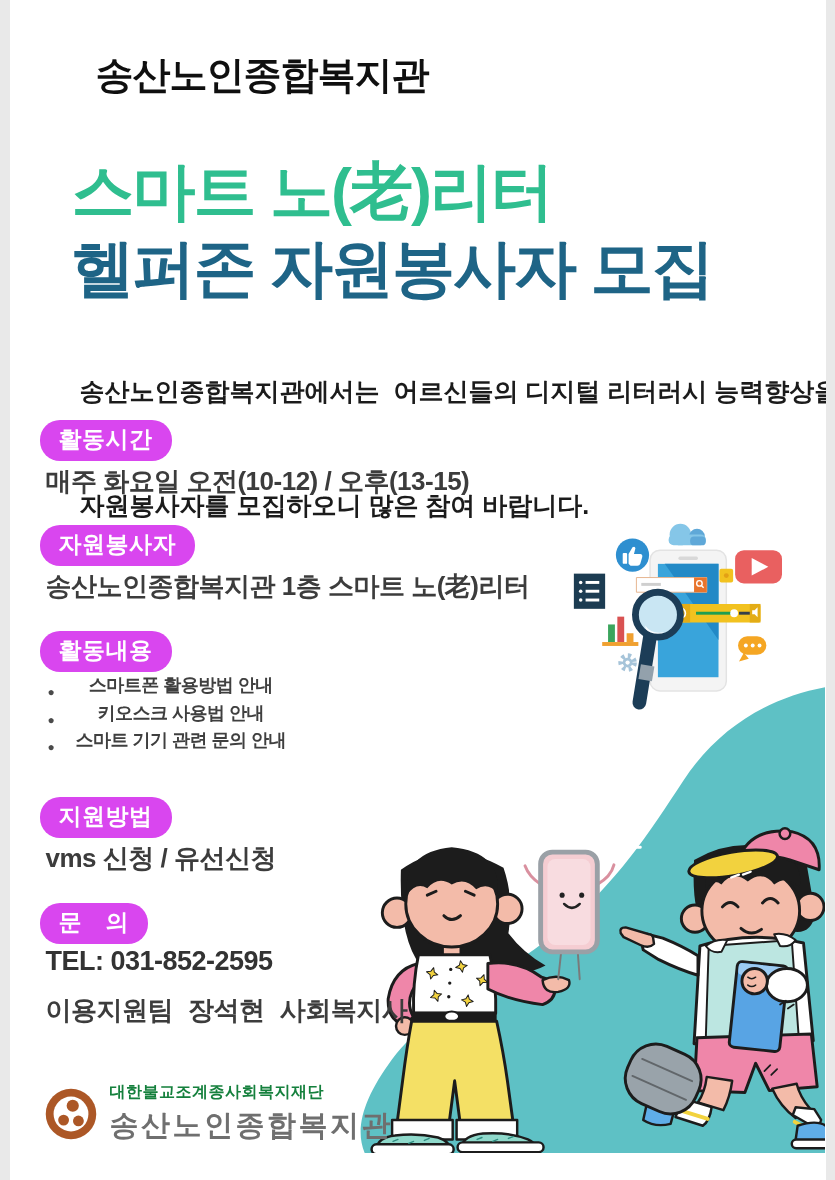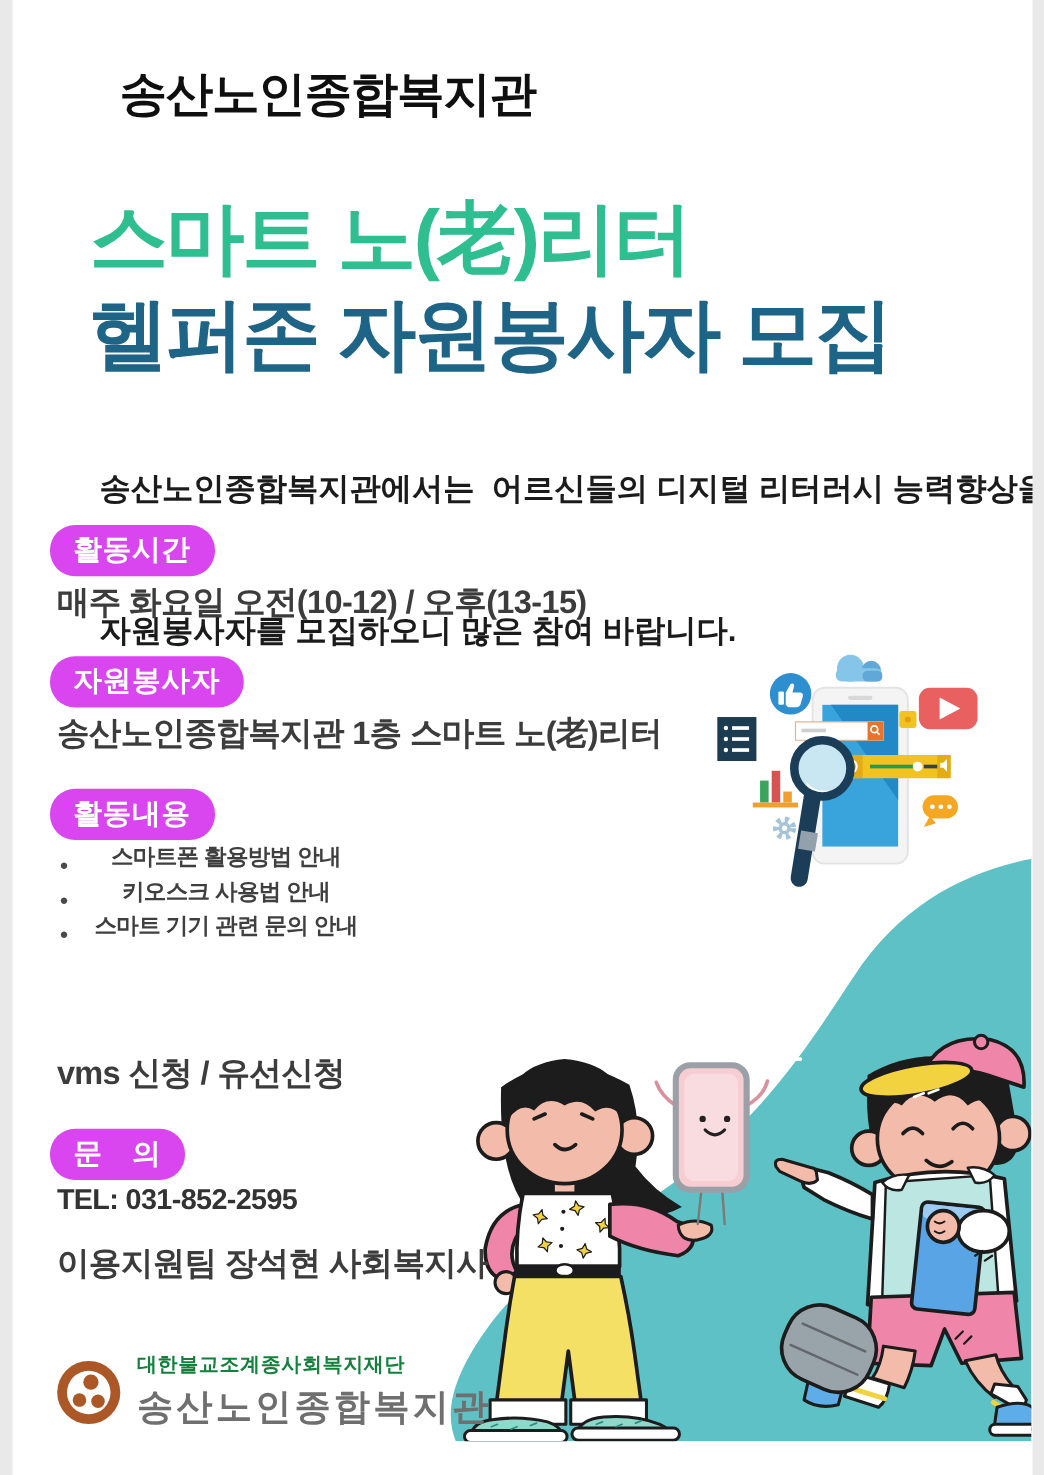--- a/index.html
+++ b/index.html
@@ -14,22 +14,22 @@
   .title1{top:110px;color:#2FBE8F;}
   .title2{top:187px;color:#1E6486;}
   .intro{left:70px;top:296px;font-size:25px;font-weight:700;color:#1b1b1b;line-height:38px;white-space:pre;}
   .badge{
     left:30px;background:#d946ef;color:#ffffff;font-weight:800;font-size:23px;line-height:1;
     padding:8px 19px 10px;border-radius:20px;white-space:pre;letter-spacing:0.5px;
   }
   .b1{top:420px}.b2{top:525px}.b3{top:631px}.b4{top:797px}.b5{top:903px}
   .content{left:36px;font-size:26px;font-weight:600;color:#3c3c3c;letter-spacing:-0.5px;white-space:pre;}
   .c1{top:464px}.c2{top:569px}.c4{top:841px}
-  .tel{top:946px;font-size:23px;color:#333;}
-  .contact{top:993px;font-size:26px;color:#3c3c3c;}
+  .tel{top:946px;font-size:27px;color:#333;}
+  .contact{top:993px;font-size:26px;color:#3c3c3c;font-family:Liberation Mono, monospace;}
   .bullets{left:38px;top:672px;list-style:none;margin:0;padding:0;}
   .bullets li{position:relative;padding-left:28px;font-size:18px;line-height:27.5px;font-weight:600;color:#3f3f3f;letter-spacing:-0.5px;text-align:center;}
   .bullets li::before{content:"●";position:absolute;left:0;top:7px;font-size:12px;color:#4a4a4a;}
   .footer{left:34px;top:1082px;display:flex;align-items:center;z-index:1;position:absolute;}
   .footer .logo-text{margin-left:12px;}
   .foundation{font-size:16px;font-weight:700;color:#15803d;letter-spacing:0.5px;}
   .orgname{font-size:29px;font-weight:700;color:#6f6f6f;letter-spacing:2.5px;margin-top:3px;}
 </style>
 </head>
 <body>
@@ -241,20 +241,21 @@
   <div class="txt badge b2">자원봉사자</div>
   <div class="txt content c2">송산노인종합복지관 1층 스마트 노(老)리터</div>
 
   <div class="txt badge b3">활동내용</div>
   <ul class="txt bullets">
     <li><span>스마트폰 활용방법 안내</span></li>
     <li><span>키오스크 사용법 안내</span></li>
     <li><span>스마트 기기 관련 문의 안내</span></li>
   </ul>
 
+  <div class="txt badge b4">지원방법</div>
   <div class="txt content c4">vms 신청 / 유선신청</div>
 
   <div class="txt badge b5">문　의</div>
   <div class="txt content tel">TEL: 031-852-2595</div>
   <div class="txt content contact">이용지원팀 장석현 사회복지사</div>
 
   <div class="footer">
     <svg width="54" height="54" viewBox="0 0 62 62" xmlns="http://www.w3.org/2000/svg">
       <circle cx="31" cy="31" r="29" fill="#AC5726"></circle>
       <circle cx="31" cy="31" r="20" fill="#ffffff"></circle>

